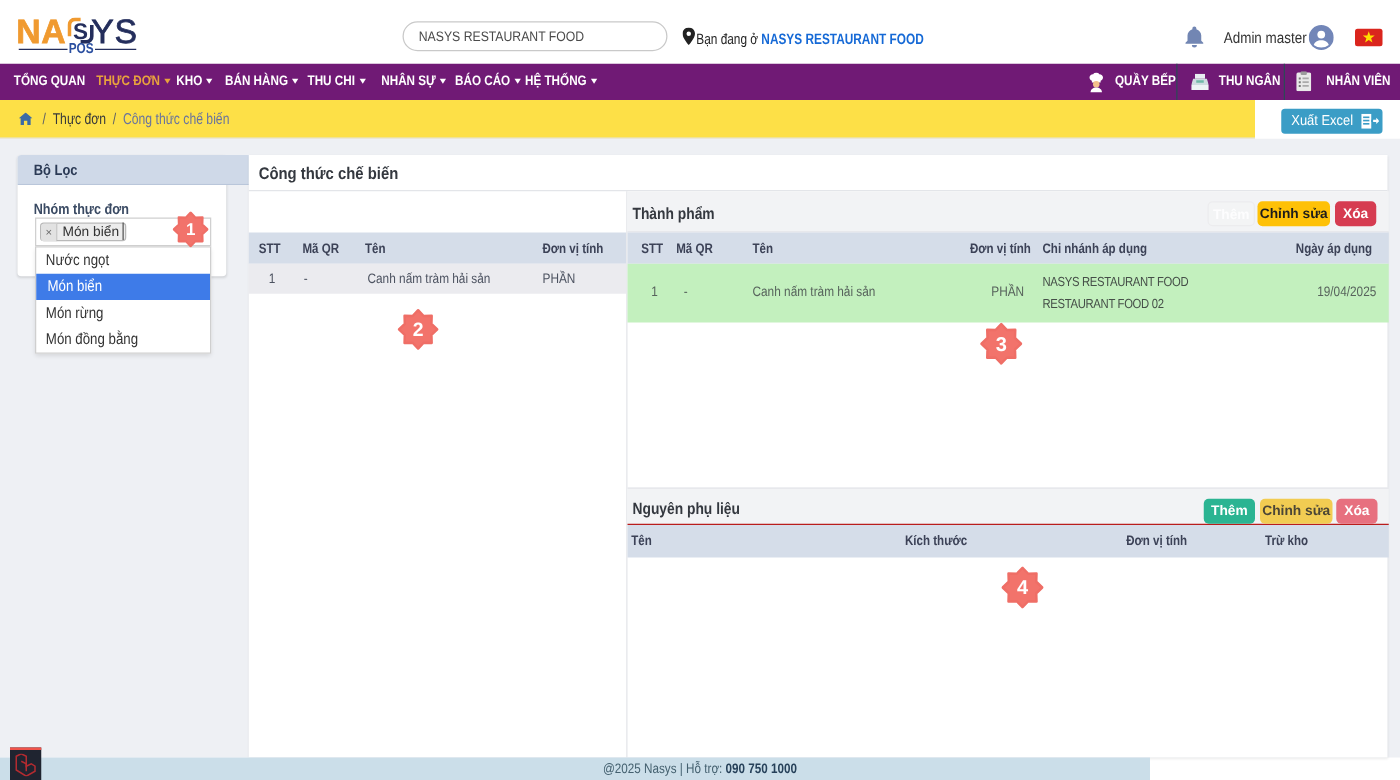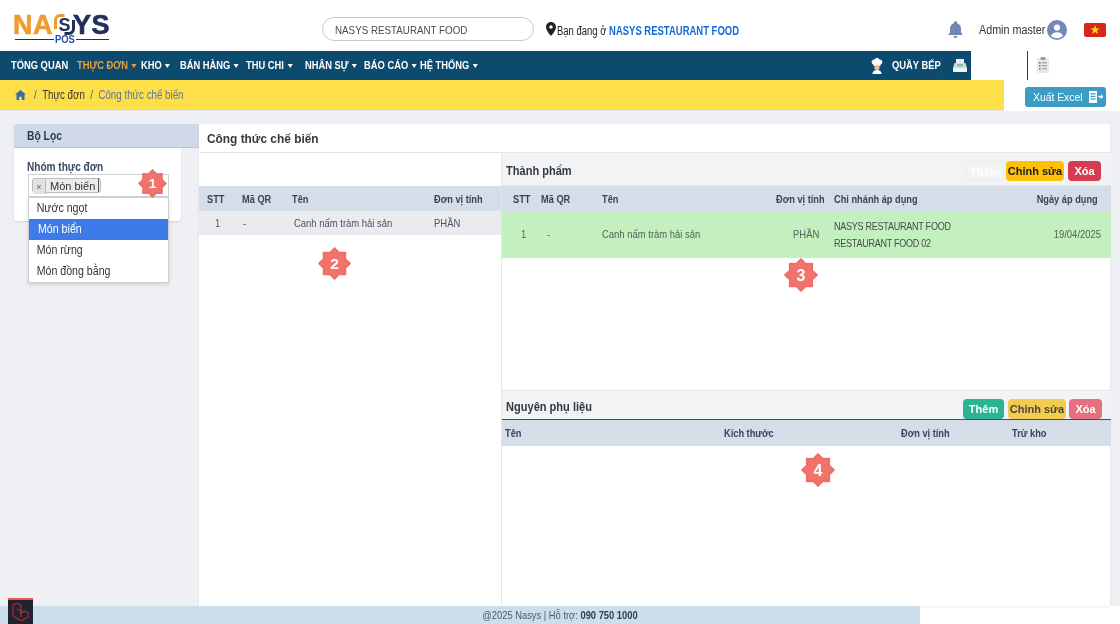--- a/index.html
+++ b/index.html
@@ -12,21 +12,21 @@
 .th{position:absolute;font-size:11px;font-weight:bold;color:#3c4257;white-space:nowrap;transform:scaleX(.84);transform-origin:0 50%}
 .td{position:absolute;font-size:11px;color:#4c5260;white-space:nowrap;transform:scaleX(.86);transform-origin:0 50%}
 .rr{transform-origin:100% 50% !important}
 </style>
 </head>
 <body>
 
 <div class="abs" style="left:0;top:0;width:1120px;height:51px;background:#fff">
 
   <div class="abs" style="left:13px;top:10px;font-weight:bold;font-size:27px;letter-spacing:0.5px;white-space:nowrap;color:#f09a30;-webkit-text-stroke:0.6px #f09a30">NA</div>
-  <div class="abs" style="left:73px;top:10px;font-weight:bold;font-size:27px;letter-spacing:0.5px;white-space:nowrap;color:#242e5c;-webkit-text-stroke:0.6px #242e5c">YS</div>
+  <div class="abs" style="left:73px;top:10px;font-weight:normal;font-size:27px;letter-spacing:0.5px;white-space:nowrap;color:#242e5c;-webkit-text-stroke:0.6px #242e5c">YS</div>
   <svg class="abs" style="left:54px;top:14px" width="21" height="21" viewBox="0 0 21 21">
     <path d="M10.5 1.5 H 6 A 4.5 4.5 0 0 0 1.5 6 V 15" fill="none" stroke="#f09a30" stroke-width="3"></path>
     <path d="M10.5 19.5 H 15 A 4.5 4.5 0 0 0 19.5 15 V 6" fill="none" stroke="#242e5c" stroke-width="3"></path>
     <text x="10.5" y="17" font-family="Liberation Sans,sans-serif" font-size="18" font-weight="bold" fill="#242e5c" text-anchor="middle">S</text>
   </svg>
   <div class="abs" style="left:55px;top:33px;color:#2b4fa0;font-weight:bold;font-size:11.5px;white-space:nowrap;transform:scaleX(.82);transform-origin:0 0">POS</div>
   <div class="abs" style="left:15px;top:39px;width:39px;height:0;border-top:1.5px solid #242e5c"></div>
   <div class="abs" style="left:76px;top:39px;width:33px;height:0;border-top:1.5px solid #242e5c"></div>
 
   <div class="abs" style="left:322px;top:17px;width:212px;height:24px;border:1px solid #c9c9c9;border-radius:12px;background:#fff">
@@ -50,21 +50,21 @@
       <path d="M10 12.2c-3 0-5.4 1.6-6 3.8a10 10 0 0 0 12 0c-.6-2.2-3-3.8-6-3.8z" fill="#fff"></path>
     </svg>
 
   <div class="abs" style="left:1084px;top:23px;width:22px;height:14px;background:#da251d;border-radius:2px">
     <svg class="abs" style="left:5px;top:1px" width="12" height="12" viewBox="0 0 12 12">
         <path d="M6 1l1.18 3.4 3.6.05-2.87 2.17 1.04 3.44L6 8.02 3.05 10.06 4.1 6.62 1.22 4.45l3.6-.05z" fill="#ffdf00"></path>
       </svg>
   </div>
 </div>
 
-<div class="abs" style="left:0;top:51px;width:971px;height:29px;background:#0c4a6e">
+<div class="abs" style="left:0;top:51px;width:1120px;height:29px;background:#701a75">
   <div class="nav-item" style="left:11px">TỔNG QUAN</div>
   <div class="nav-item" style="left:77px;color:#e8a23d">THỰC ĐƠN<span class="caret" style="border-top-color:#e8a23d"></span></div>
   <div class="nav-item" style="left:141px">KHO<span class="caret"></span></div>
   <div class="nav-item" style="left:180px">BÁN HÀNG<span class="caret"></span></div>
   <div class="nav-item" style="left:246px">THU CHI<span class="caret"></span></div>
   <div class="nav-item" style="left:305px">NHÂN SỰ<span class="caret"></span></div>
   <div class="nav-item" style="left:364px">BÁO CÁO<span class="caret"></span></div>
   <div class="nav-item" style="left:420px">HỆ THỐNG<span class="caret"></span></div>
 
   <div class="abs" style="left:941px;top:0;width:1px;height:29px;background:#2e4757"></div>

